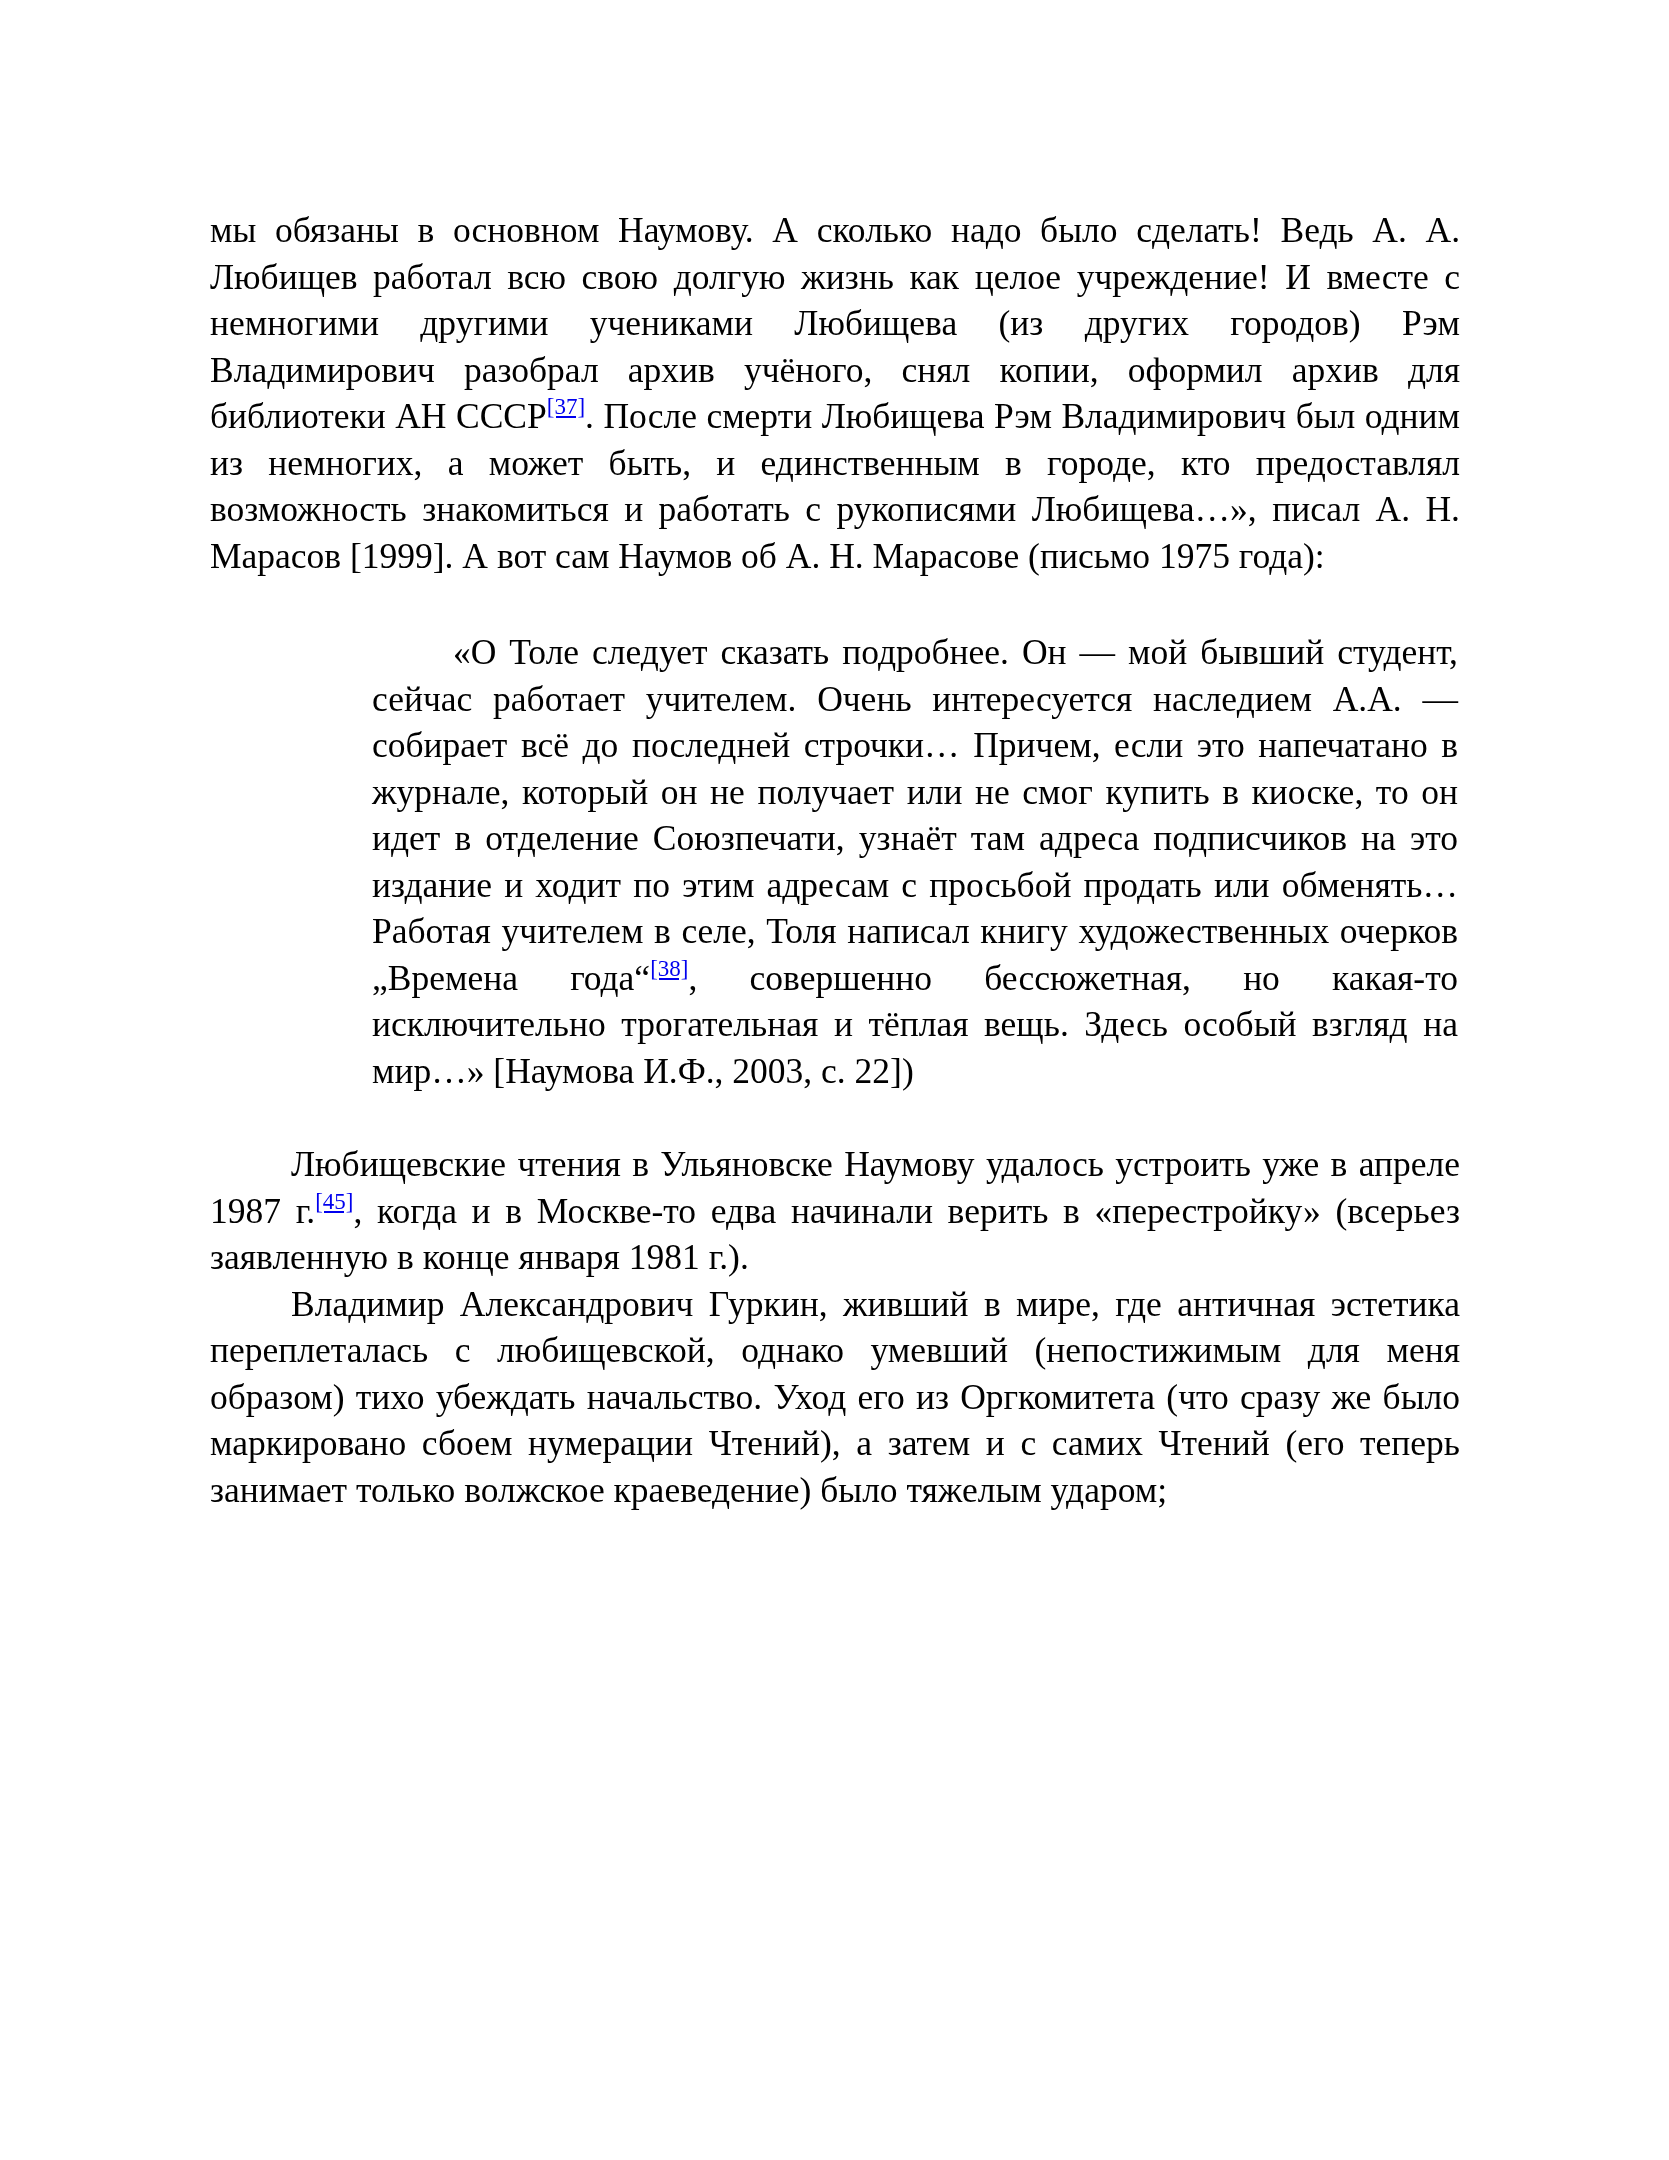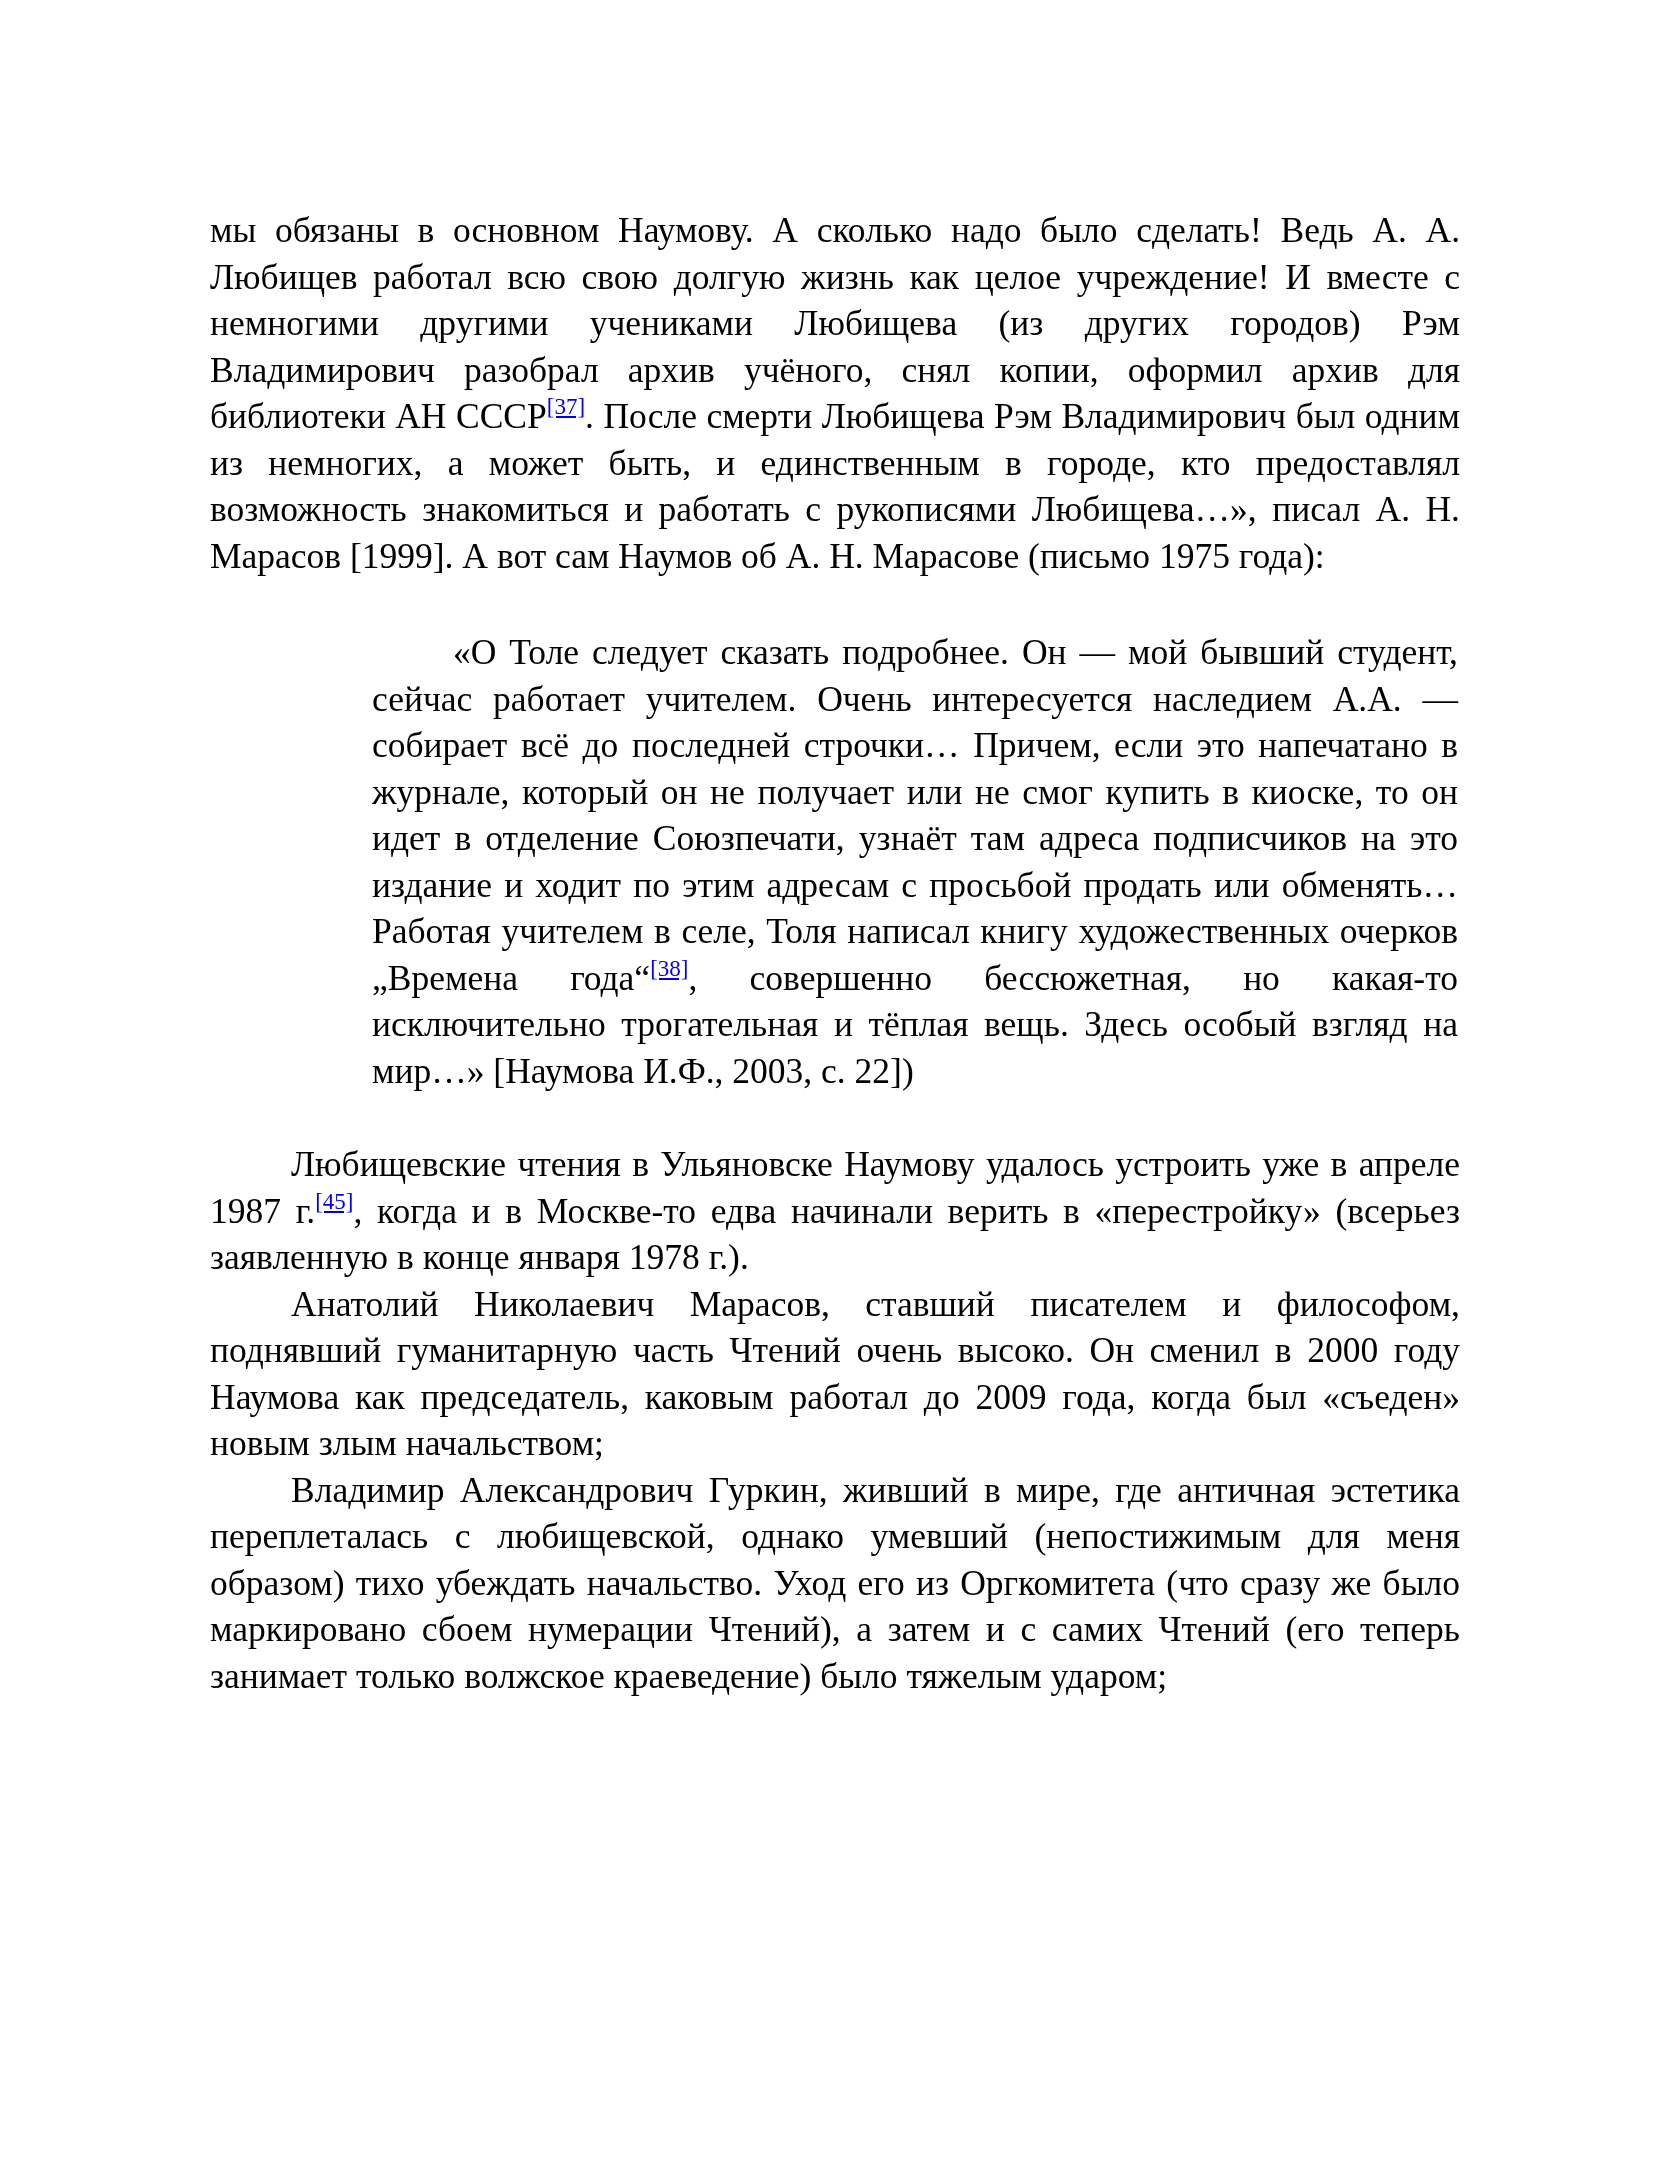--- a/index.html
+++ b/index.html
@@ -56,20 +56,19 @@
 <body>
 
 <div class="page">
 
   <p><span>мы обязаны в основном Наумову. А сколько надо было сделать! Ведь А. А. Любищев работал всю свою долгую жизнь как целое учреждение! И вместе с немногими другими учениками Любищева (из других городов) Рэм Владимирович разобрал архив учёного, снял копии, оформил архив для библиотеки АН СССР</span><sup class="fn"><a href="#">[37]</a></sup><span>. После смерти Любищева Рэм Владимирович был одним из немногих, а может быть, и единственным в городе, кто предоставлял возможность знакомиться и работать с рукописями Любищева…», писал А. Н. Марасов [1999]. А вот сам Наумов об А. Н. Марасове (письмо 1975 года):</span></p>
 
   <div class="quote">
     <p><span>«О Толе следует сказать подробнее. Он — мой бывший студент, сейчас работает учителем. Очень интересуется наследием А.А. — собирает всё до последней строчки… Причем, если это напечатано в журнале, который он не получает или не смог купить в киоске, то он идет в отделение Союзпечати, узнаёт там адреса подписчиков на это издание и ходит по этим адресам с просьбой продать или обменять… Работая учителем в селе, Толя написал книгу художественных очерков „Времена года“</span><sup class="fn"><a href="#">[38]</a></sup><span>, совершенно бессюжетная, но какая-то исключительно трогательная и тёплая вещь. Здесь особый взгляд на мир…» [Наумова И.Ф., 2003, с. 22])</span></p>
   </div>
 
-  <p class="indent after-quote"><span>Любищевские чтения в Ульяновске Наумову удалось устроить уже в апреле 1987 г.</span><sup class="fn"><a href="#">[45]</a></sup><span>, когда и в Москве-то едва начинали верить в «перестройку» (всерьез заявленную в конце января 1978 г.).</span></p>
+  <p class="indent after-quote"><span>Любищевские чтения в Ульяновске Наумову удалось устроить уже в апреле 1987 г.</span><sup class="fn"><a href="#">[45]</a></sup><span>, когда и в Москве-то едва начинали верить в «перестройку» (всерьез заявленную в конце января 1981 г.).</span></p>
 
 
-  <p class="indent">Анатолий Николаевич Марасов, ставший писателем и философом, поднявший гуманитарную часть Чтений очень высоко. Он сменил в 2000 году Наумова как председатель, каковым работал до 2009 года, когда был «съеден» новым злым начальством;</p>
 
   <p class="indent">Владимир Александрович Гуркин, живший в мире, где античная эстетика переплеталась с любищевской, однако умевший (непостижимым для меня образом) тихо убеждать начальство. Уход его из Оргкомитета (что сразу же было маркировано сбоем нумерации Чтений), а затем и с самих Чтений (его теперь занимает только волжское краеведение) было тяжелым ударом;</p>
 
 </div>
 
 </body></html>

